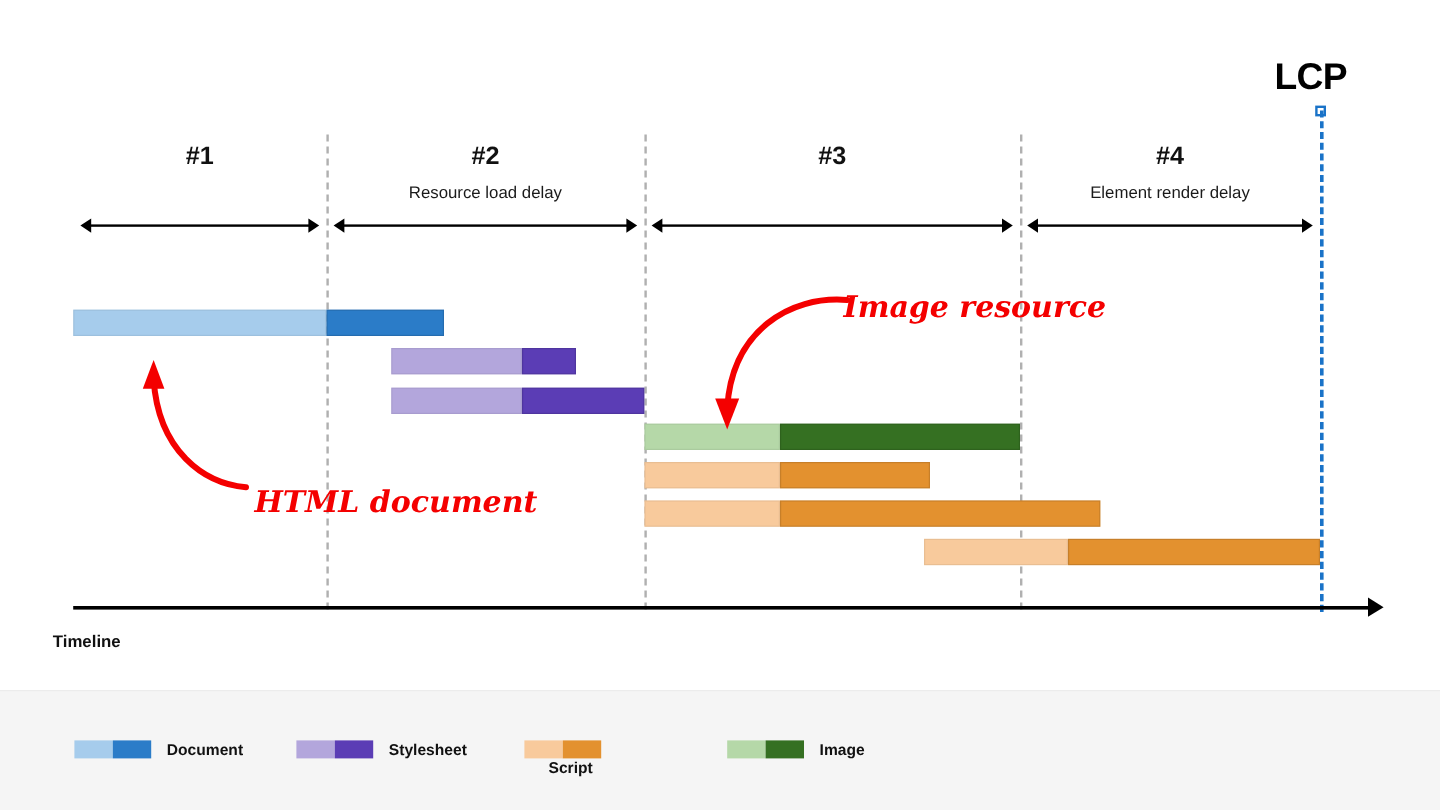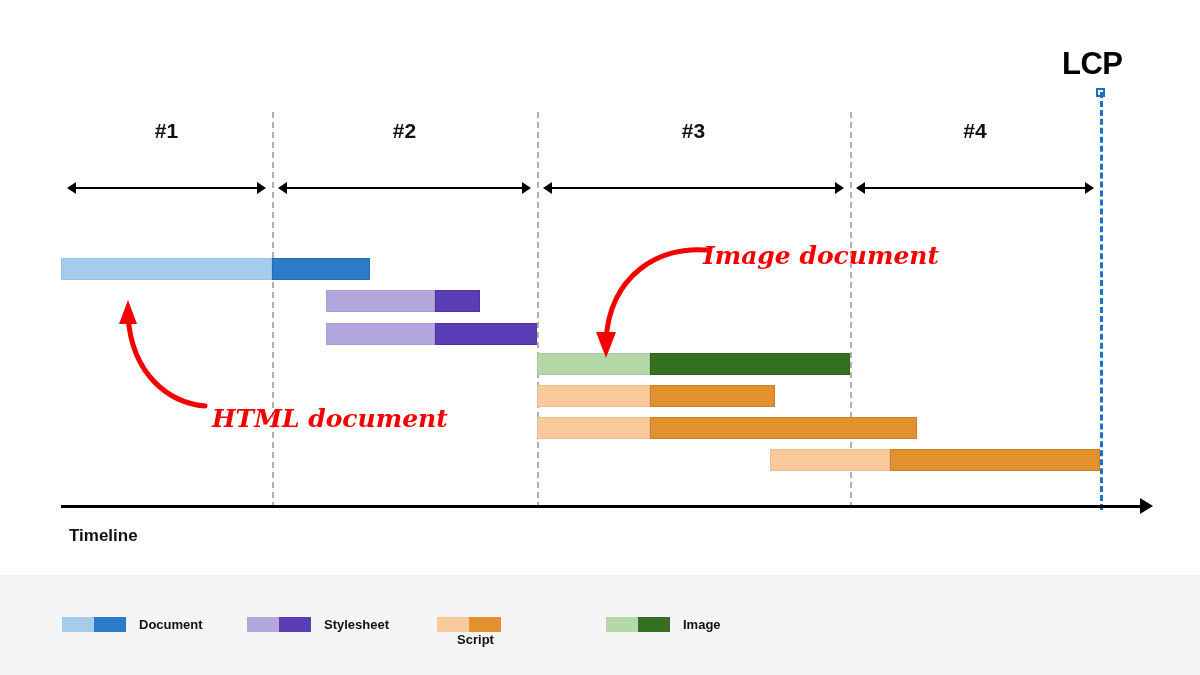--- a/index.html
+++ b/index.html
@@ -138,23 +138,23 @@
     position: absolute;
     top: 498px;
     width: 0;
     height: 0;
     border-top: 8px solid transparent;
     border-bottom: 8px solid transparent;
     border-left: 13px solid #000000;
   }
   .axis-label {
     position: absolute;
-    left: 69px;
+    left: 44px;
     top: 526px;
-    font-size: 17px;
+    font-size: 14px;
     font-weight: bold;
     color: #111111;
   }
 
   
   .annot {
     position: absolute;
     color: #f40000;
     font-family: "DejaVu Serif", serif;
     font-style: italic;
@@ -214,36 +214,38 @@
       <div class="phase" style="left: 61px; width: 211px;">
         <div class="phase-num">#1</div>
       </div>
       <div class="phase-arrow" style="left: 67px; width: 199px;">
         <div class="head left"></div>
         <div class="shaft"></div>
         <div class="head right"></div>
       </div>
       <div class="phase" style="left: 272px; width: 265px;">
         <div class="phase-num">#2</div>
+        <div class="phase-name">Resource load delay</div>
       </div>
       <div class="phase-arrow" style="left: 278px; width: 253px;">
         <div class="head left"></div>
         <div class="shaft"></div>
         <div class="head right"></div>
       </div>
       <div class="phase" style="left: 537px; width: 313px;">
         <div class="phase-num">#3</div>
       </div>
       <div class="phase-arrow" style="left: 543px; width: 301px;">
         <div class="head left"></div>
         <div class="shaft"></div>
         <div class="head right"></div>
       </div>
       <div class="phase" style="left: 850px; width: 250px;">
         <div class="phase-num">#4</div>
+        <div class="phase-name">Element render delay</div>
       </div>
       <div class="phase-arrow" style="left: 856px; width: 238px;">
         <div class="head left"></div>
         <div class="shaft"></div>
         <div class="head right"></div>
       </div>
     </div>
 
   <div id="bars">
       <div class="bar" style="left: 61px; top: 258px; width: 309px;">
@@ -281,21 +283,21 @@
     <path d="M 18 12 L 27 36 L 9 36 Z" fill="#f40000"></path>
   </svg>
 
   <svg class="annot-svg" style="left:588px; top:236px; width:125px; height:130px;">
     <path d="M 118 14 C 70 10, 22 40, 18 104" stroke="#f40000" stroke-width="5" fill="none" stroke-linecap="round"></path>
     <path d="M 18 122 L 8 96 L 28 96 Z" fill="#f40000"></path>
   </svg>
 
   <div id="annotations">
       <div class="annot" style="left: 212px; top: 404px; font-style: italic;">HTML document</div>
-      <div class="annot" style="left: 703px; top: 241px;">Image document</div>
+      <div class="annot" style="left: 703px; top: 241px;">Image resource</div>
     </div>
 
   <div class="axis" style="left: 61px; width: 1079px;"></div>
   <div class="axis-head" style="left: 1140px;"></div>
   <div class="axis-label">Timeline</div>
 
   <div id="legend">
       <div class="legend-item" style="left: 62px;">
         <div class="legend-swatch">
           <span style="background: rgb(166, 204, 236);"></span>

